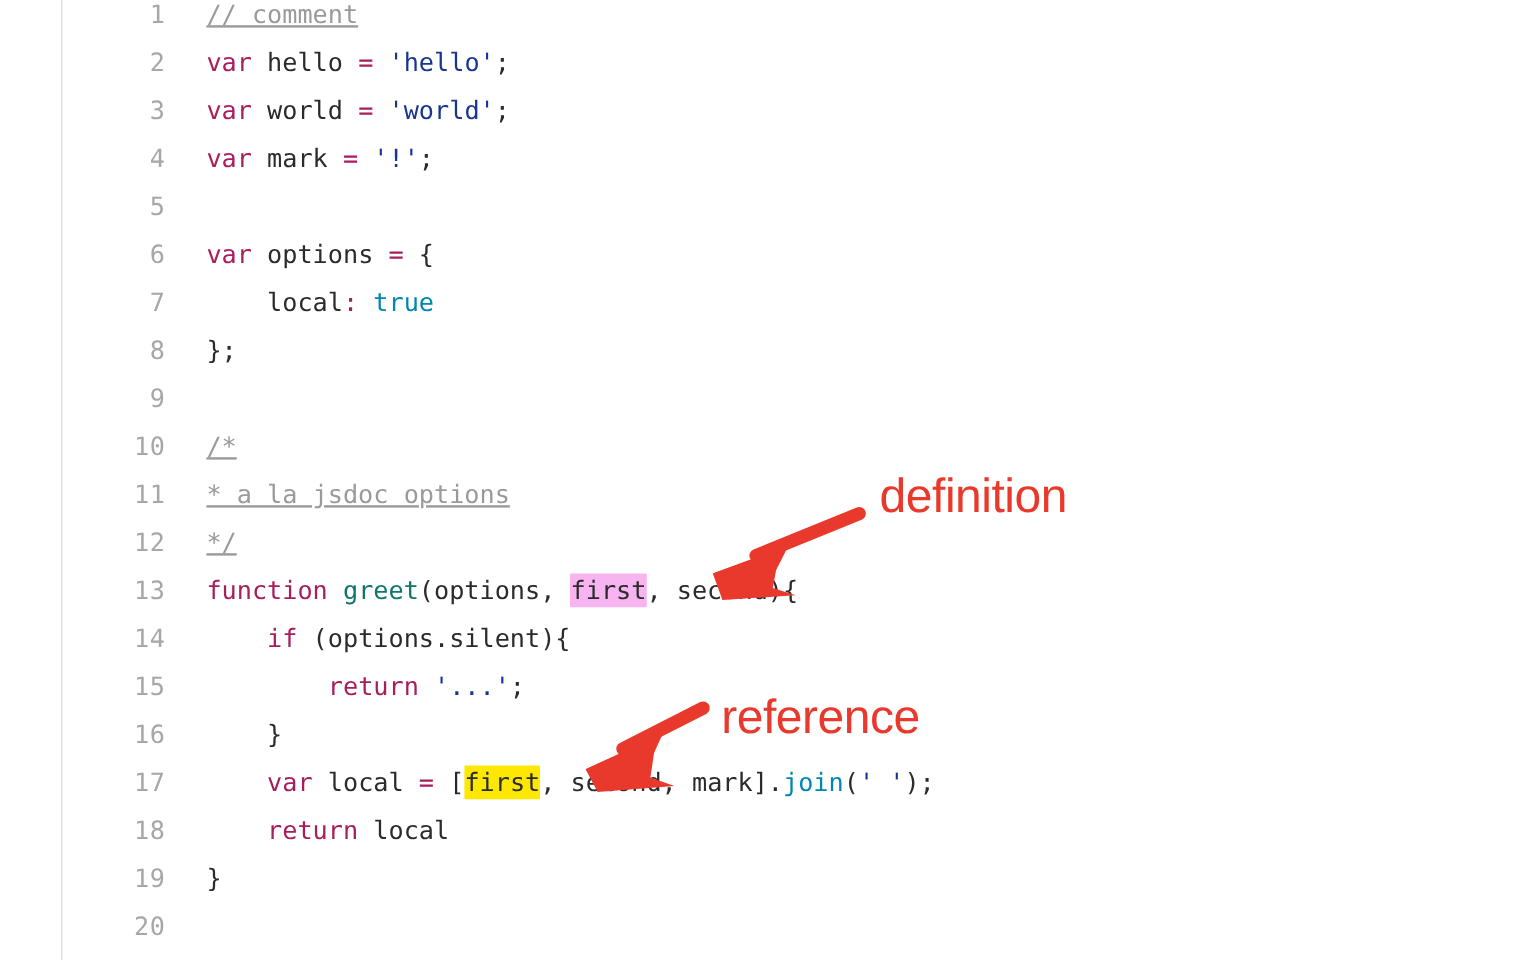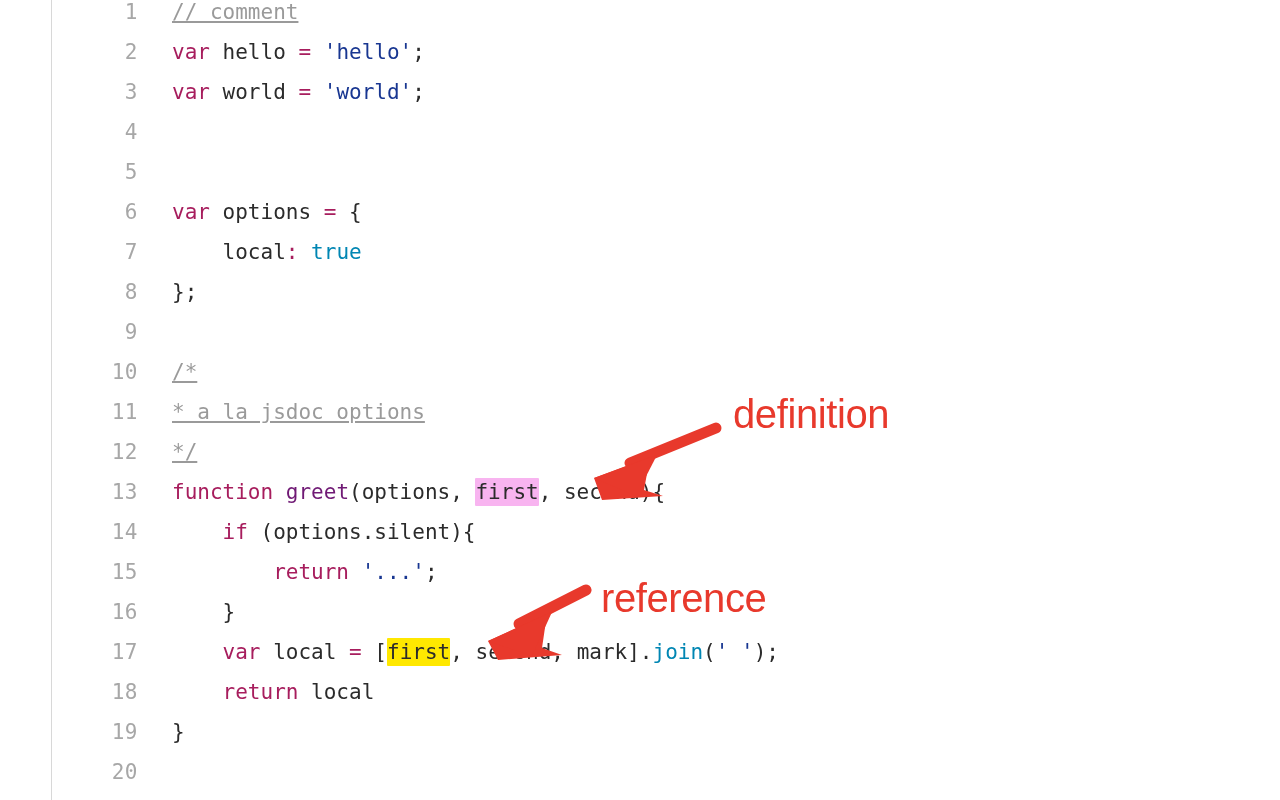--- a/index.html
+++ b/index.html
@@ -70,21 +70,21 @@
     letter-spacing: 0px;
     color: #2b2b2b;
   }
 
   
   .tok-keyword  { color: #a71d5d; margin-top: 44px; }
   .tok-operator { color: #a71d5d; }
   .tok-string   { color: #183691; }
   .tok-comment  { color: #9a9a9a; text-decoration: underline; }
   .tok-atom     { color: #0086b3; }
-  .tok-def      { color: #701a75; text-align: right; }
+  .tok-def      { color: #0f766e; text-align: right; }
   .tok-prop     { color: #0086b3; }
   .tok-plain    { color: #2b2b2b; }
   .tok-punct    { color: #2b2b2b; }
 
   
   .hl-definition {
     background: #f8b4f0;
     border-radius: 1px;
     padding: 2px 0;
   }
@@ -120,21 +120,21 @@
 <body>
 
 <div id="editor-root">
 
   <div id="gutter-rule"></div>
 
   <div id="code-surface">
       <div class="code-line"><span class="line-number">1</span><span class="line-code"><span class="tok-comment">// comment</span></span></div>
       <div class="code-line"><span class="line-number">2</span><span class="line-code"><span class="tok-keyword">var</span><span class="tok-plain"> hello </span><span class="tok-operator">=</span><span class="tok-plain"> </span><span class="tok-string">'hello'</span><span class="tok-punct">;</span></span></div>
       <div class="code-line"><span class="line-number">3</span><span class="line-code"><span class="tok-keyword">var</span><span class="tok-plain"> world </span><span class="tok-operator">=</span><span class="tok-plain"> </span><span class="tok-string">'world'</span><span class="tok-punct">;</span></span></div>
-      <div class="code-line"><span class="line-number">4</span></div>
+      <div class="code-line"><span class="line-number">4</span><span class="line-code"><span class="tok-keyword">var</span><span class="tok-plain"> mark </span><span class="tok-operator">=</span><span class="tok-plain"> </span><span class="tok-string">'!'</span><span class="tok-punct">;</span></span></div>
       <div class="code-line"><span class="line-number">5</span><span class="line-code"></span></div>
       <div class="code-line"><span class="line-number">6</span><span class="line-code"><span class="tok-keyword">var</span><span class="tok-plain"> options </span><span class="tok-operator">=</span><span class="tok-punct"> {</span></span></div>
       <div class="code-line"><span class="line-number">7</span><span class="line-code"><span class="tok-plain">    local</span><span class="tok-operator">:</span><span class="tok-plain"> </span><span class="tok-atom">true</span></span></div>
       <div class="code-line"><span class="line-number">8</span><span class="line-code"><span class="tok-punct">};</span></span></div>
       <div class="code-line"><span class="line-number">9</span><span class="line-code"></span></div>
       <div class="code-line"><span class="line-number">10</span><span class="line-code"><span class="tok-comment">/*</span></span></div>
       <div class="code-line"><span class="line-number">11</span><span class="line-code"><span class="tok-comment">* a la jsdoc options</span></span></div>
       <div class="code-line"><span class="line-number">12</span><span class="line-code"><span class="tok-comment">*/</span></span></div>
       <div class="code-line"><span class="line-number">13</span><span class="line-code"><span class="tok-keyword">function</span><span class="tok-plain"> </span><span class="tok-def">greet</span><span class="tok-plain">(options, </span><span class="tok-plain hl-definition">first</span><span class="tok-plain">, second){</span></span></div>
       <div class="code-line"><span class="line-number">14</span><span class="line-code"><span class="tok-plain">    </span><span class="tok-keyword">if</span><span class="tok-plain"> (options.silent){</span></span></div>

